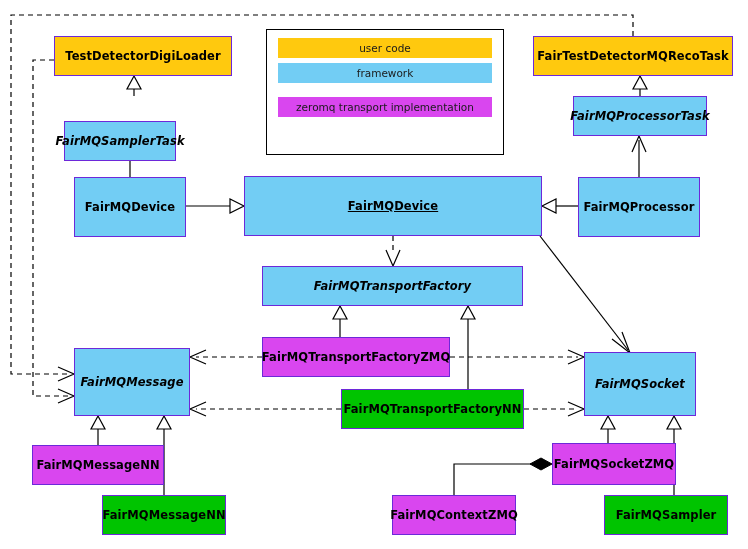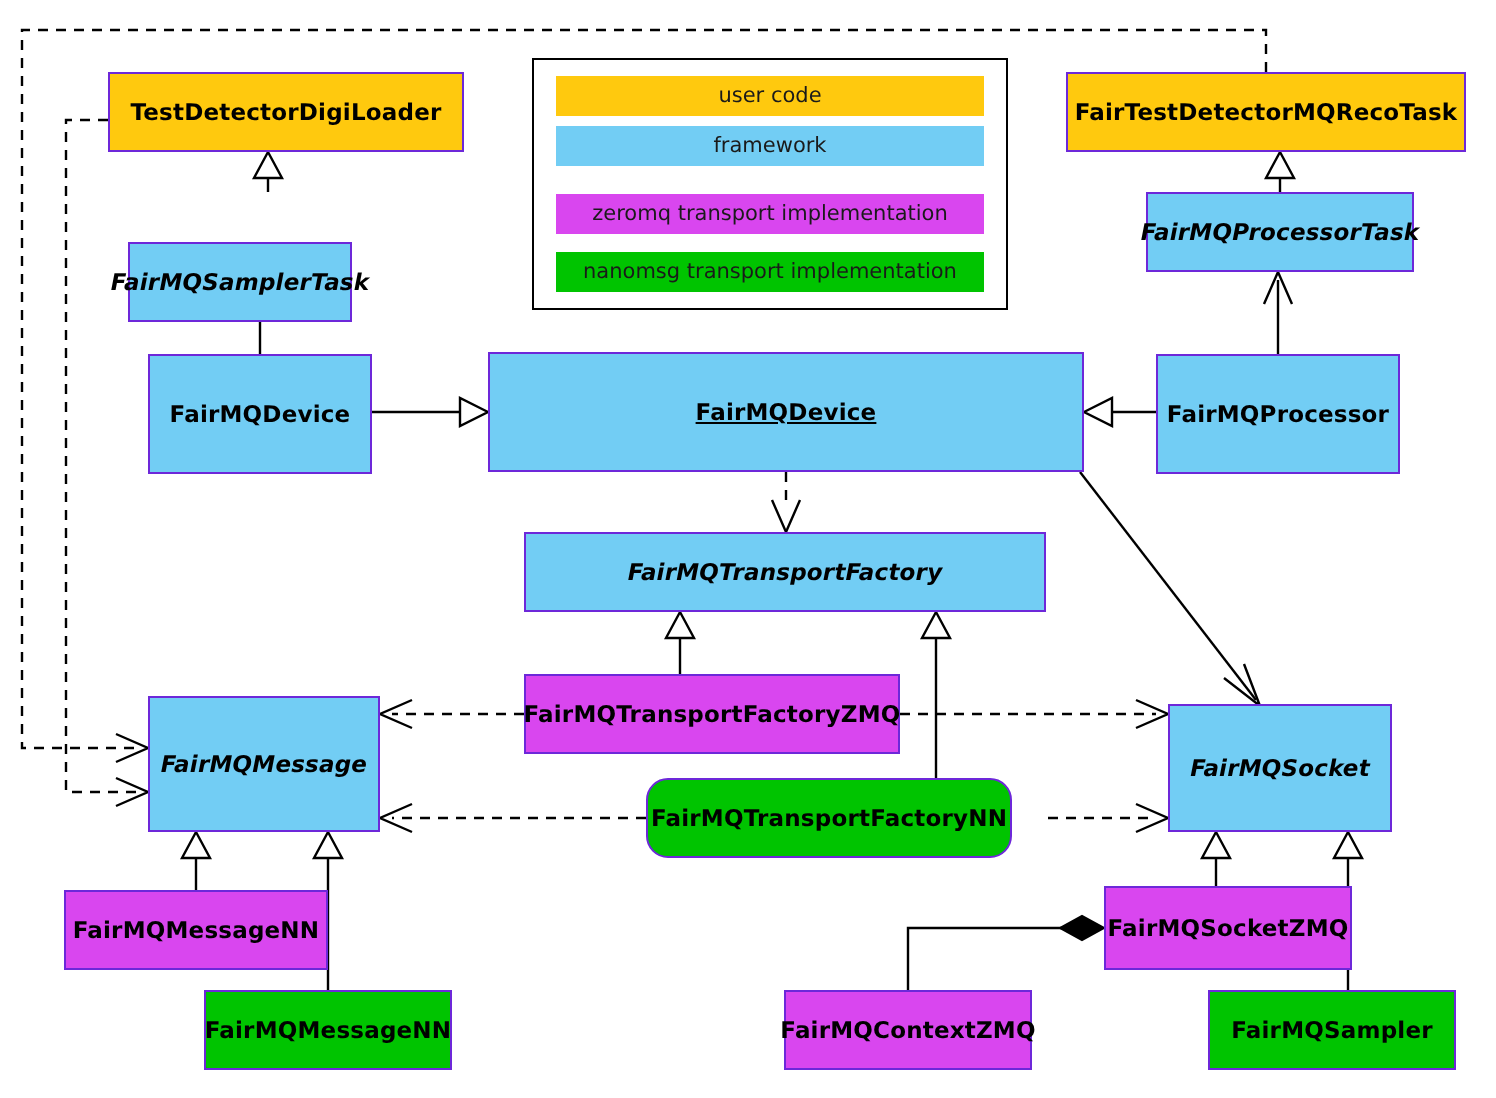--- a/index.html
+++ b/index.html
@@ -155,29 +155,28 @@
 
   <div class="node c-user" style="left:54px;top:36px;width:178px;height:40px;">TestDetectorDigiLoader</div>
   <div class="node c-framework abstract" style="left:64px;top:96px;width:112px;height:40px;margin-top:25px;">FairMQSamplerTask</div>
   <div class="node c-framework" style="left:74px;top:177px;width:112px;height:60px;">FairMQDevice</div>
   <div class="node c-framework" style="left:244px;top:176px;width:298px;height:60px;text-decoration:underline;">FairMQDevice</div>
   <div class="node c-user" style="left:533px;top:36px;width:200px;height:40px;">FairTestDetectorMQRecoTask</div>
   <div class="node c-framework abstract" style="left:573px;top:96px;width:134px;height:40px;">FairMQProcessorTask</div>
   <div class="node c-framework" style="left:578px;top:177px;width:122px;height:60px;">FairMQProcessor</div>
   <div class="node c-framework abstract" style="left:262px;top:266px;width:261px;height:40px;">FairMQTransportFactory</div>
   <div class="node c-zeromq" style="left:262px;top:337px;width:188px;height:40px;">FairMQTransportFactoryZMQ</div>
-  <div class="node c-nanomsg" style="left:323px;top:389px;width:183px;height:40px;border-radius:11px;">FairMQTransportFactoryNN</div>
+  <div class="node c-nanomsg" style="left:341px;top:389px;width:183px;height:40px;">FairMQTransportFactoryNN</div>
   <div class="node c-framework abstract" style="left:584px;top:352px;width:112px;height:64px;">FairMQSocket</div>
   <div class="node c-framework abstract" style="left:74px;top:348px;width:116px;height:68px;">FairMQMessage</div>
   <div class="node c-zeromq" style="left:32px;top:445px;width:132px;height:40px;">FairMQMessageNN</div>
   <div class="node c-nanomsg" style="left:102px;top:495px;width:124px;height:40px;">FairMQMessageNN</div>
   <div class="node c-zeromq" style="left:392px;top:495px;width:124px;height:40px;">FairMQContextZMQ</div>
   <div class="node c-zeromq" style="left:552px;top:443px;width:124px;height:42px;">FairMQSocketZMQ</div>
   <div class="node c-nanomsg" style="left:604px;top:495px;width:124px;height:40px;">FairMQSampler</div>
 
   <div id="legend" style="left:266px;top:29px;width:238px;height:126px;">
     <div class="legend-row c-user" style="top:8px;">user code</div>
     <div class="legend-row c-framework" style="top:33px;">framework</div>
     <div class="legend-row c-zeromq" style="top:67px;">zeromq transport implementation</div>
-    <div class="legend-row c-nanomsg" style="top:96px;">nanomsg transport implementation</div>
   </div>
 
 </div>
 
 </body></html>

